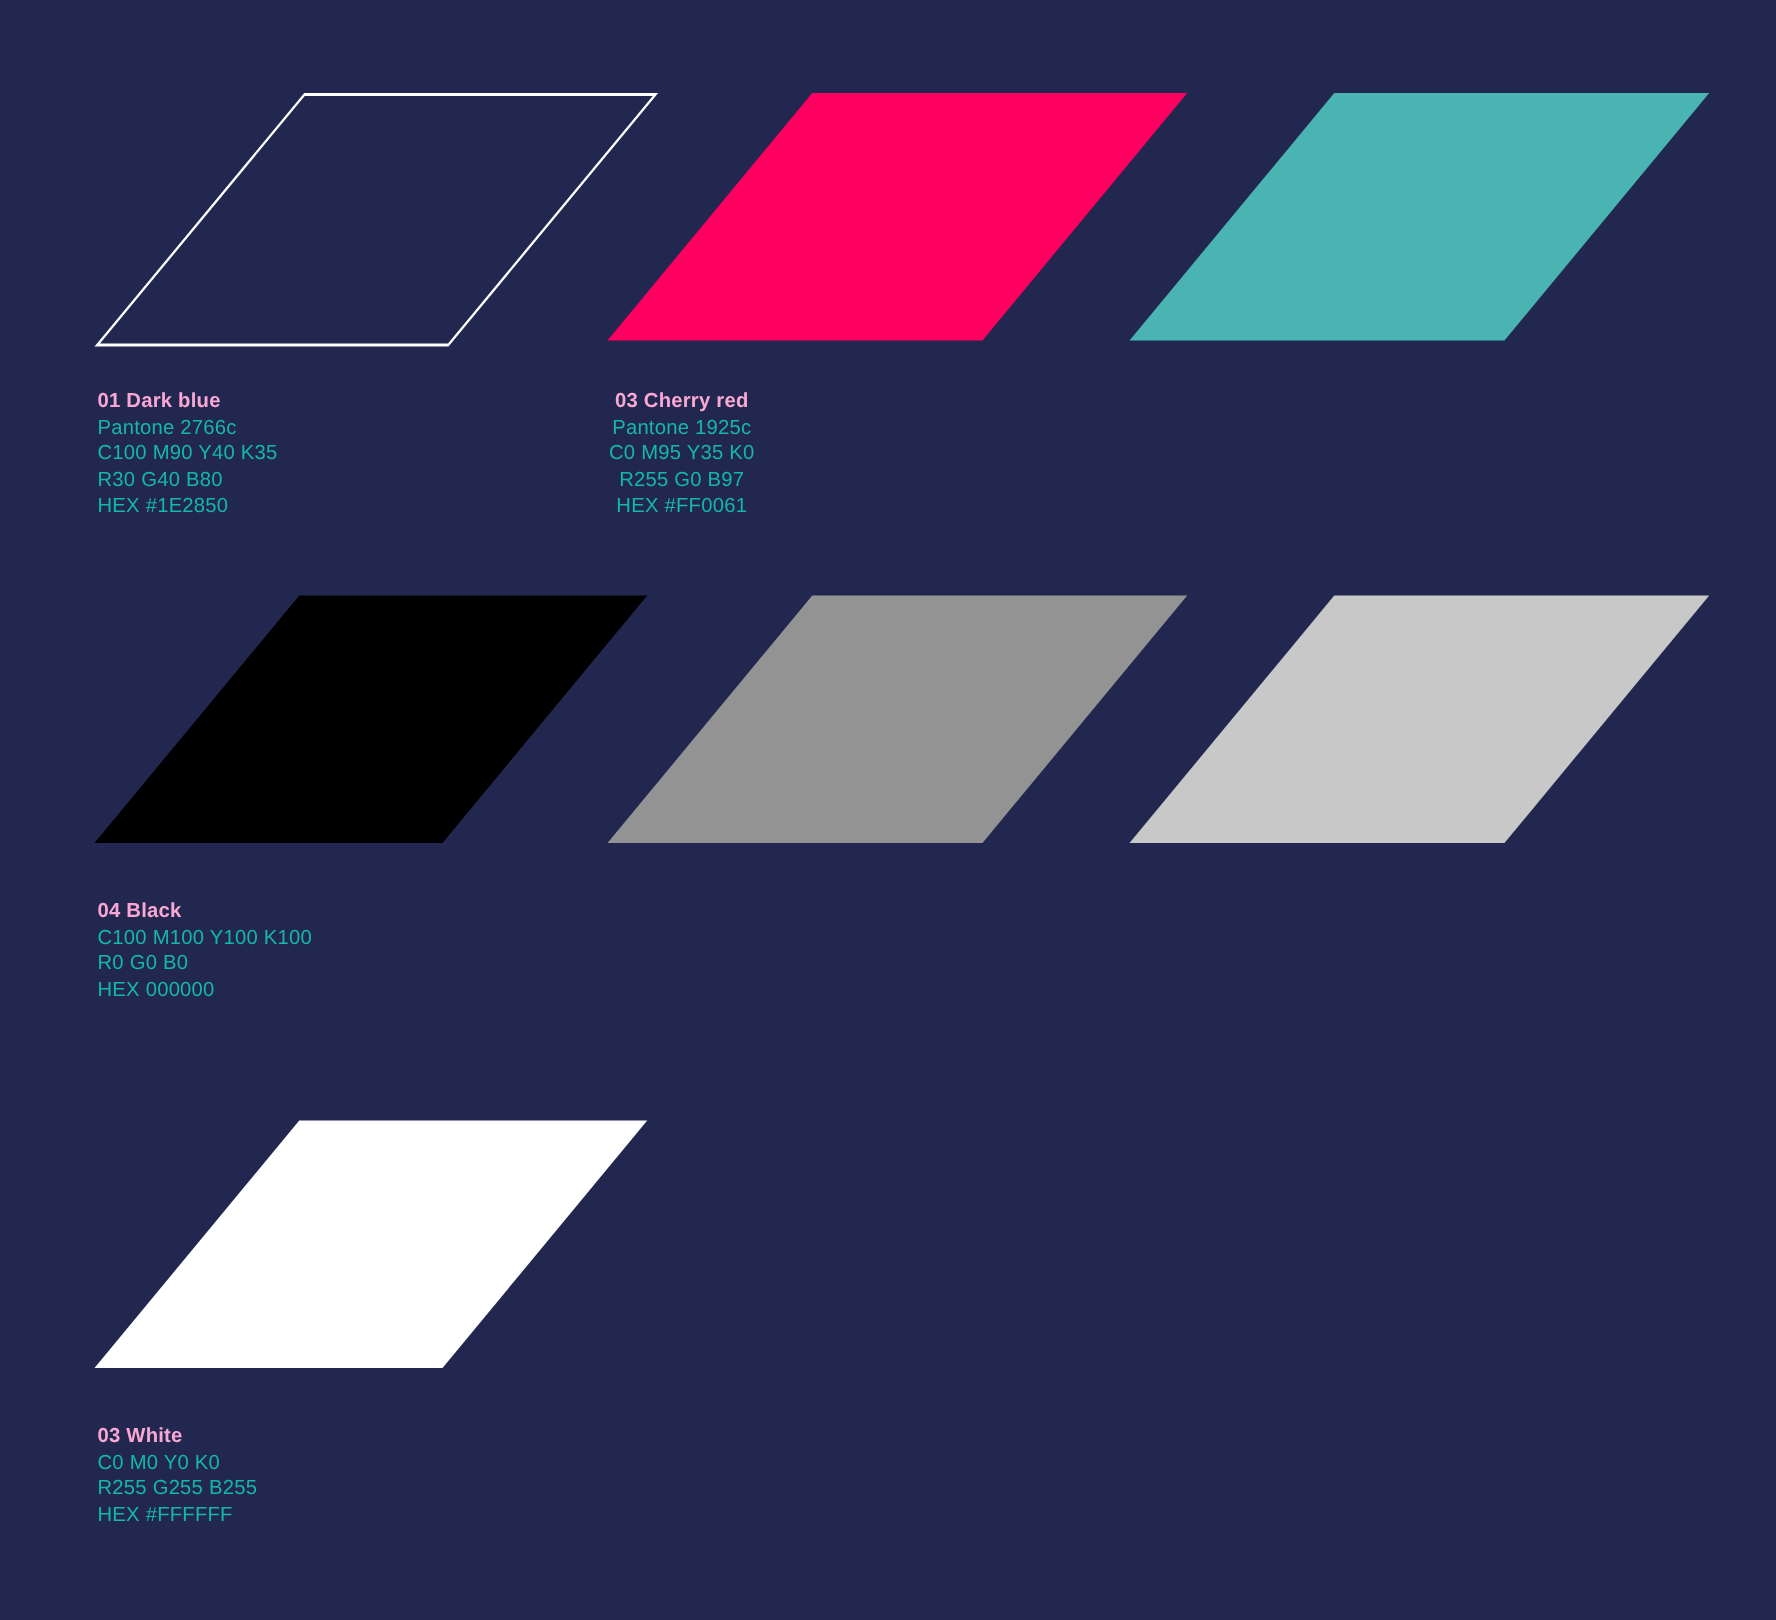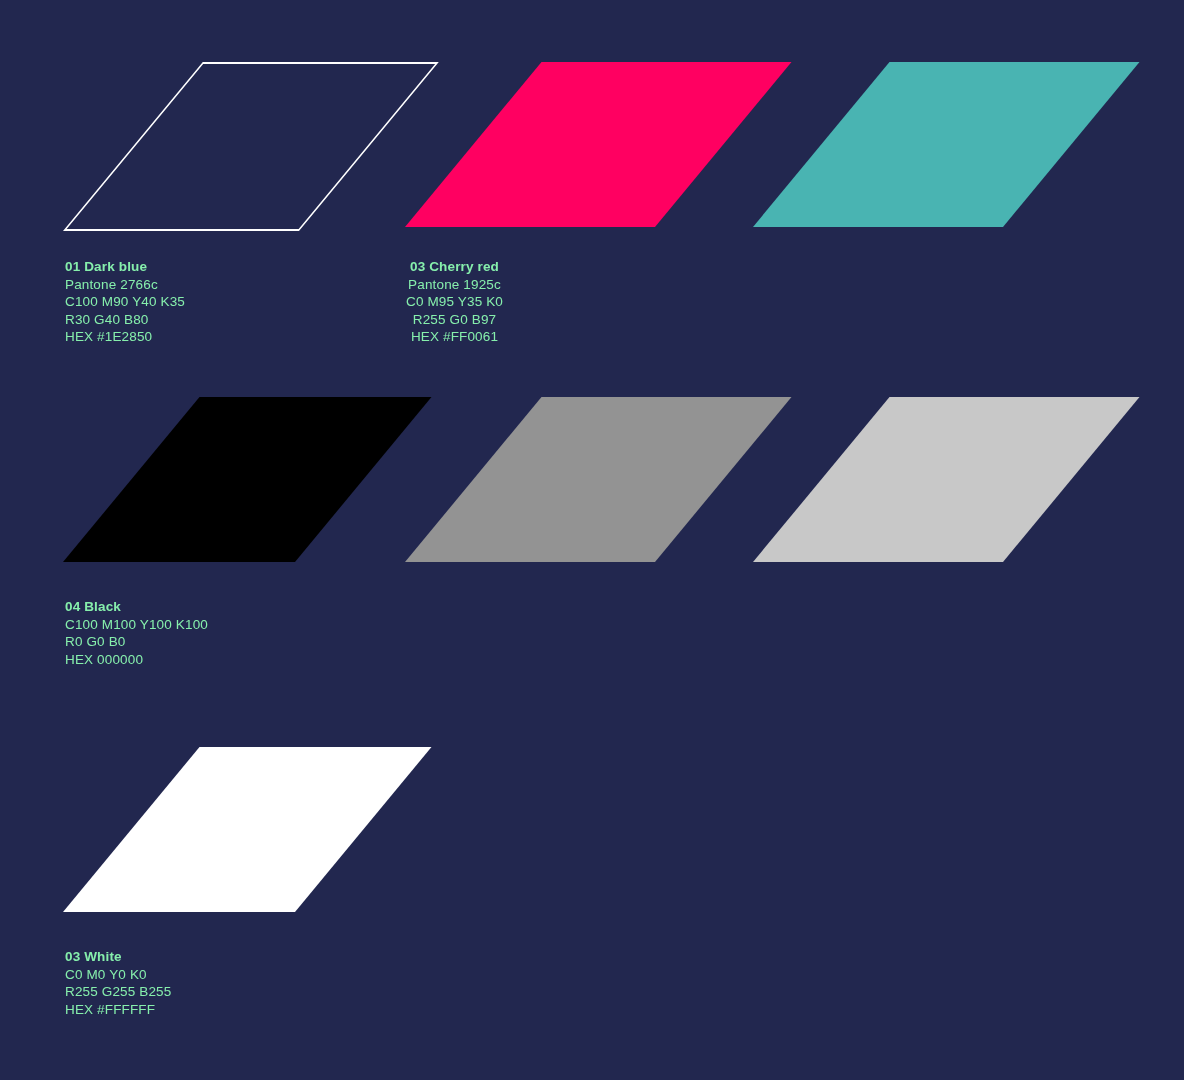--- a/index.html
+++ b/index.html
@@ -45,29 +45,29 @@
   
   .caption {
     position: absolute;
     left: 0;
     white-space: nowrap;
   }
   .caption .title {
     display: block;
     font-size: 13.5px;
     font-weight: bold;
-    color: #86efac;
+    color: #f9a8d4;
     line-height: 17.5px;
     letter-spacing: 0.15px;
   }
   .caption .line {
     display: block;
     font-size: 13.5px;
     font-weight: normal;
-    color: #86efac;
+    color: #14b8a6;
     line-height: 17.5px;
     letter-spacing: 0.15px;
   }
 </style>
 </head>
 <body>
 
 <div id="canvas">
 
 <div class="swatch" style="left: 63px; top: 62px; width: 232px; height: 165px;">

